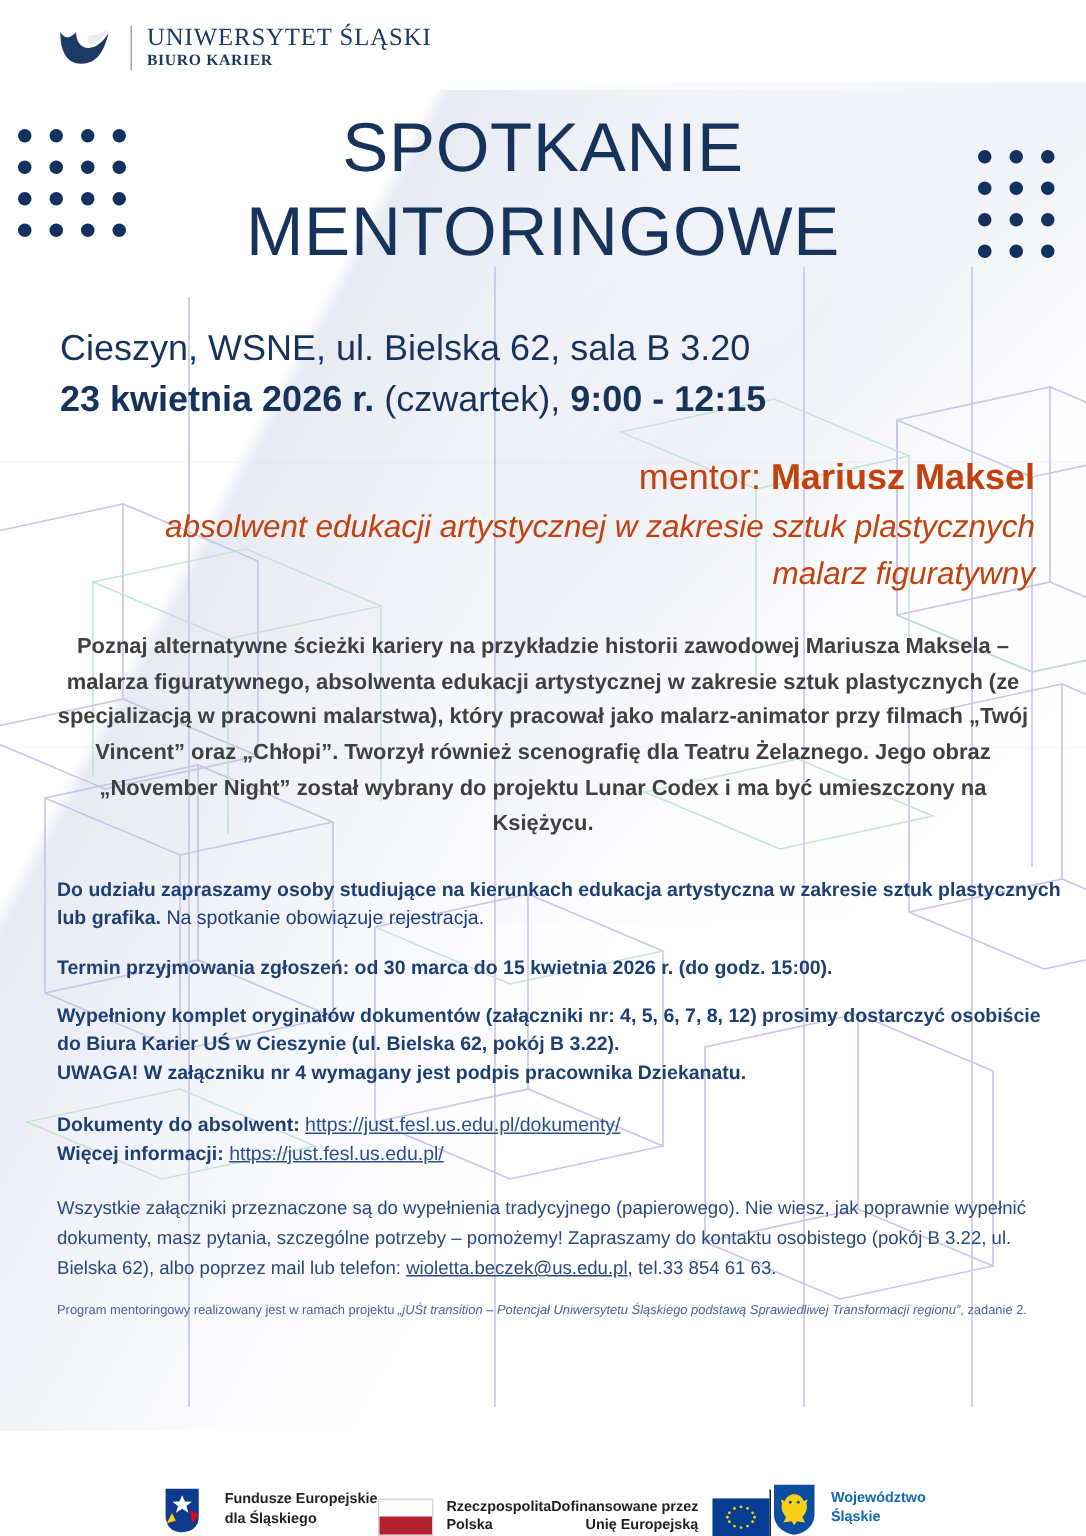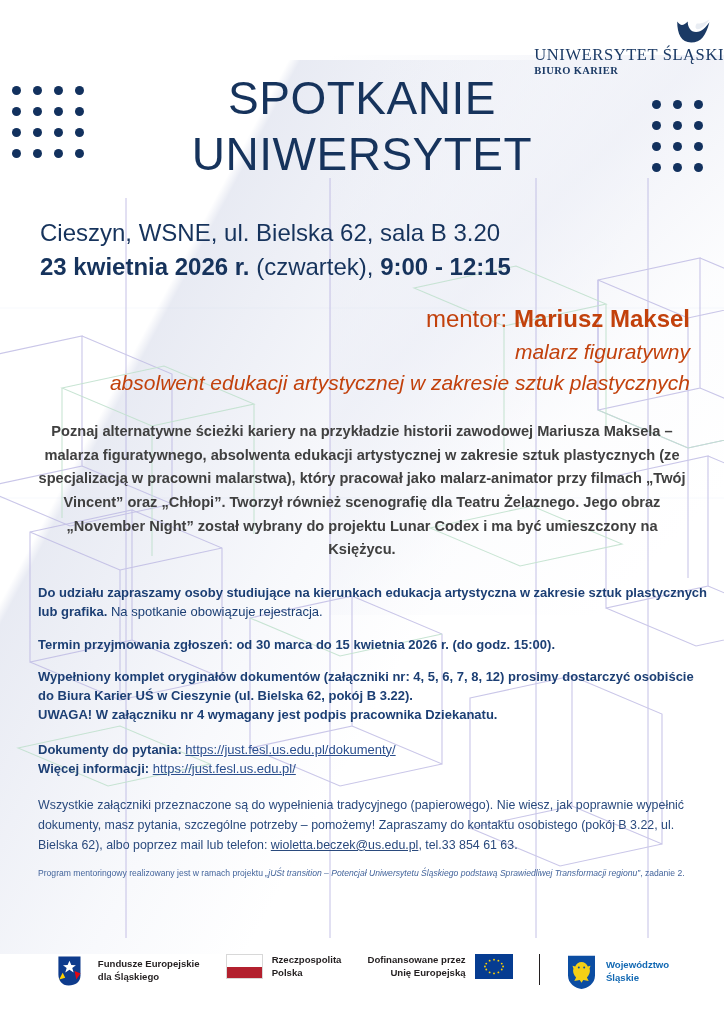--- a/index.html
+++ b/index.html
@@ -82,25 +82,24 @@
     top: 100px;
     left: 652px;
     grid-template-columns: repeat(3, 9px);
   }
 
   
   .header {
     position: relative;
     z-index: 5;
     display: flex;
-    align-items: flex-end;
+    align-items: center;
     padding: 17px 0 0 36px;
     height: 46px;
     box-sizing: border-box;
-    flex-direction: column;
   }
   .logo-mark {
     width: 42px;
     height: 30px;
     flex: 0 0 auto;
     margin-right: 9px;
   }
   .logo-divider {
     width: 1px;
     height: 30px;
@@ -217,23 +216,22 @@
   .program-note i { font-style: italic; }
 
   
   .footer {
     position: absolute;
     left: 0;
     bottom: 0;
     width: 724px;
     height: 70px;
     display: flex;
-    align-items: flex-start;
+    align-items: flex-end;
     justify-content: center;
-    gap: 26px;
     z-index: 6;
     background: #ffffff;
   }
   .f-item {
     display: flex;
     align-items: center;
     gap: 9px;
   }
   .f-label {
     font-size: 9.6px;
@@ -371,46 +369,46 @@
     <div class="logo-text">
       <span class="logo-title">UNIWERSYTET ŚLĄSKI</span>
       <span class="logo-sub">BIURO KARIER</span>
     </div>
   </div>
 
   <div class="content">
 
     <div class="title-block">
       <div class="t1">SPOTKANIE</div>
-      <div class="t2">UNIWERSYTET</div>
+      <div class="t2">MENTORINGOWE</div>
     </div>
 
     <div class="event-line">
       <div>Cieszyn, WSNE, ul. Bielska 62, sala B 3.20</div>
       <div><span class="b">23 kwietnia 2026 r.</span><span> (czwartek), </span><span class="b">9:00 - 12:15</span></div>
     </div>
 
     <div class="mentor-block">
       <div class="mentor-name"><span>mentor: </span><span class="b">Mariusz Maksel</span></div>
+      <div class="mentor-role">absolwent edukacji artystycznej w zakresie sztuk plastycznych</div>
       <div class="mentor-role">malarz figuratywny</div>
-      <div class="mentor-role">absolwent edukacji artystycznej w zakresie sztuk plastycznych</div>
     </div>
 
     <div class="desc">Poznaj alternatywne ścieżki kariery na przykładzie historii zawodowej Mariusza Maksela – malarza figuratywnego, absolwenta edukacji artystycznej w zakresie sztuk plastycznych (ze specjalizacją w pracowni malarstwa), który pracował jako malarz-animator przy filmach „Twój Vincent” oraz „Chłopi”. Tworzył również scenografię dla Teatru Żelaznego. Jego obraz „November Night” został wybrany do projektu Lunar Codex i ma być umieszczony na Księżycu.</div>
 
     <div class="info">
       <p><span class="b">Do udziału zapraszamy osoby studiujące na kierunkach edukacja artystyczna w zakresie sztuk plastycznych lub grafika.</span><span class="n"> Na spotkanie obowiązuje rejestracja.</span></p>
       <p class="b">Termin przyjmowania zgłoszeń: od 30 marca do 15 kwietnia 2026 r. (do godz. 15:00).</p>
       <div class="block-note">
         <p class="b">Wypełniony komplet oryginałów dokumentów (załączniki nr: 4, 5, 6, 7, 8, 12) prosimy dostarczyć osobiście</p>
         <p class="b">do Biura Karier UŚ w Cieszynie (ul. Bielska 62, pokój B 3.22).</p>
         <p class="b">UWAGA! W załączniku nr 4 wymagany jest podpis pracownika Dziekanatu.</p>
       </div>
       <div class="links" style="margin-top:16px;">
-        <p><span class="b">Dokumenty do pytania: </span><a href="#">https://just.fesl.us.edu.pl/dokumenty/</a></p>
+        <p><span class="b">Dokumenty do absolwent: </span><a href="#">https://just.fesl.us.edu.pl/dokumenty/</a></p>
         <p><span class="b">Więcej informacji: </span><a href="#">https://just.fesl.us.edu.pl/</a></p>
       </div>
     </div>
 
     <div class="closing"><span>Wszystkie załączniki przeznaczone są do wypełnienia tradycyjnego (papierowego). Nie wiesz, jak poprawnie wypełnić dokumenty, masz pytania, szczególne potrzeby – pomożemy! Zapraszamy do kontaktu osobistego (pokój B 3.22, ul. Bielska 62), albo poprzez mail lub telefon: </span><a href="#">wioletta.beczek@us.edu.pl</a><span>, tel.33 854 61 63.</span></div>
 
     <div class="program-note"><span>Program mentoringowy realizowany jest w ramach projektu </span><i>„jUŚt transition – Potencjał Uniwersytetu Śląskiego podstawą Sprawiedliwej Transformacji regionu”</i><span>, zadanie 2.</span></div>
 
   </div>
 

